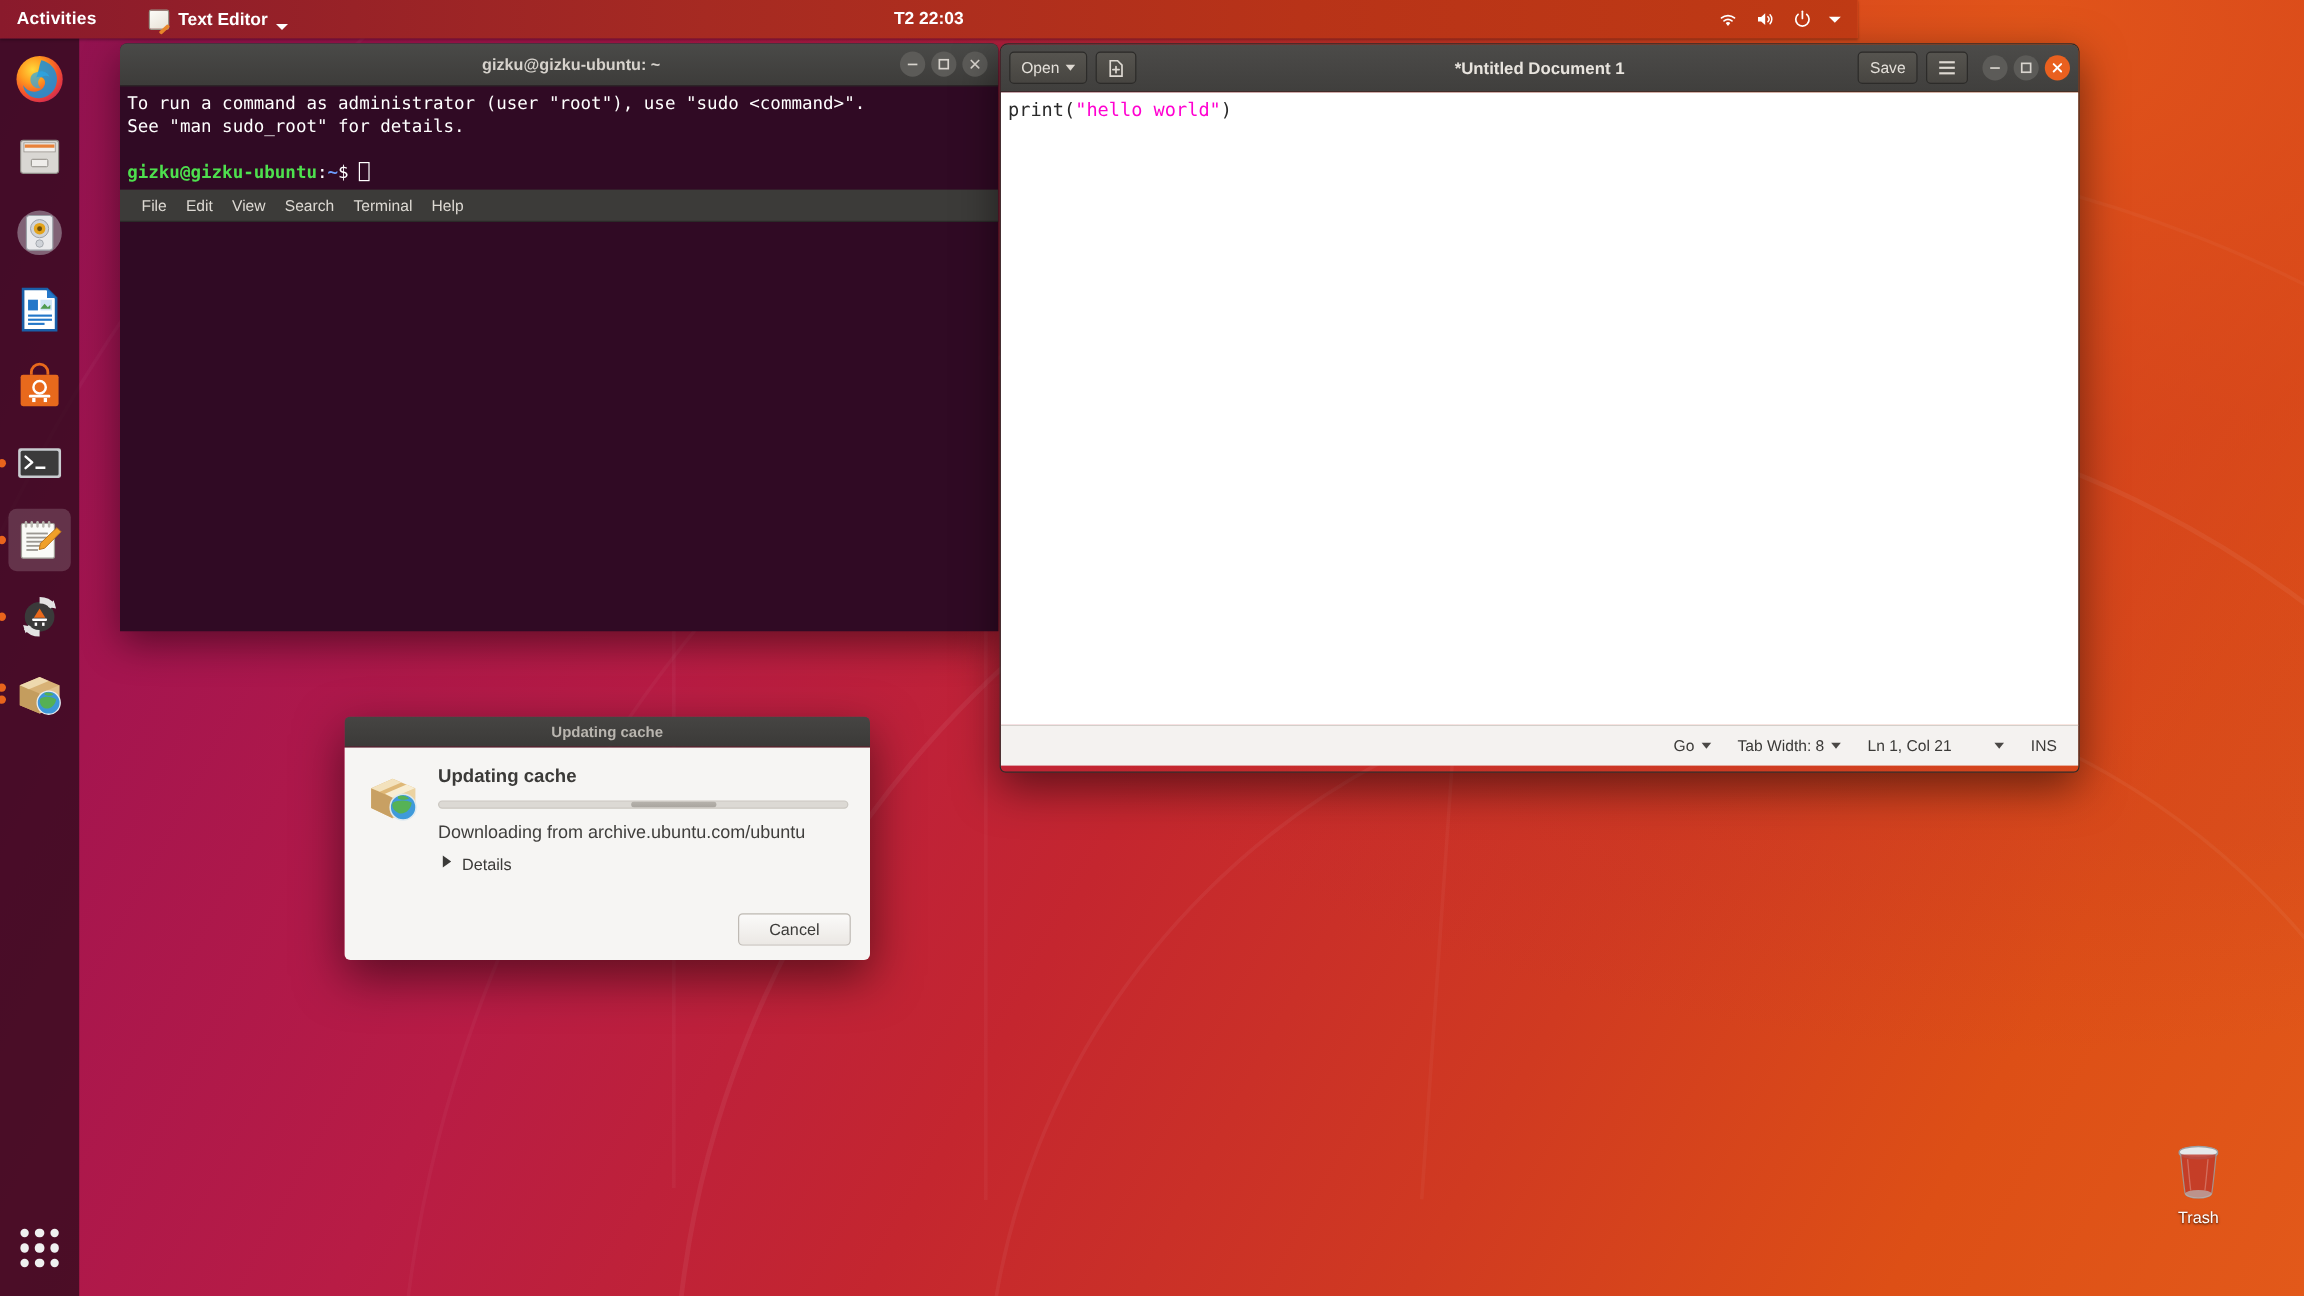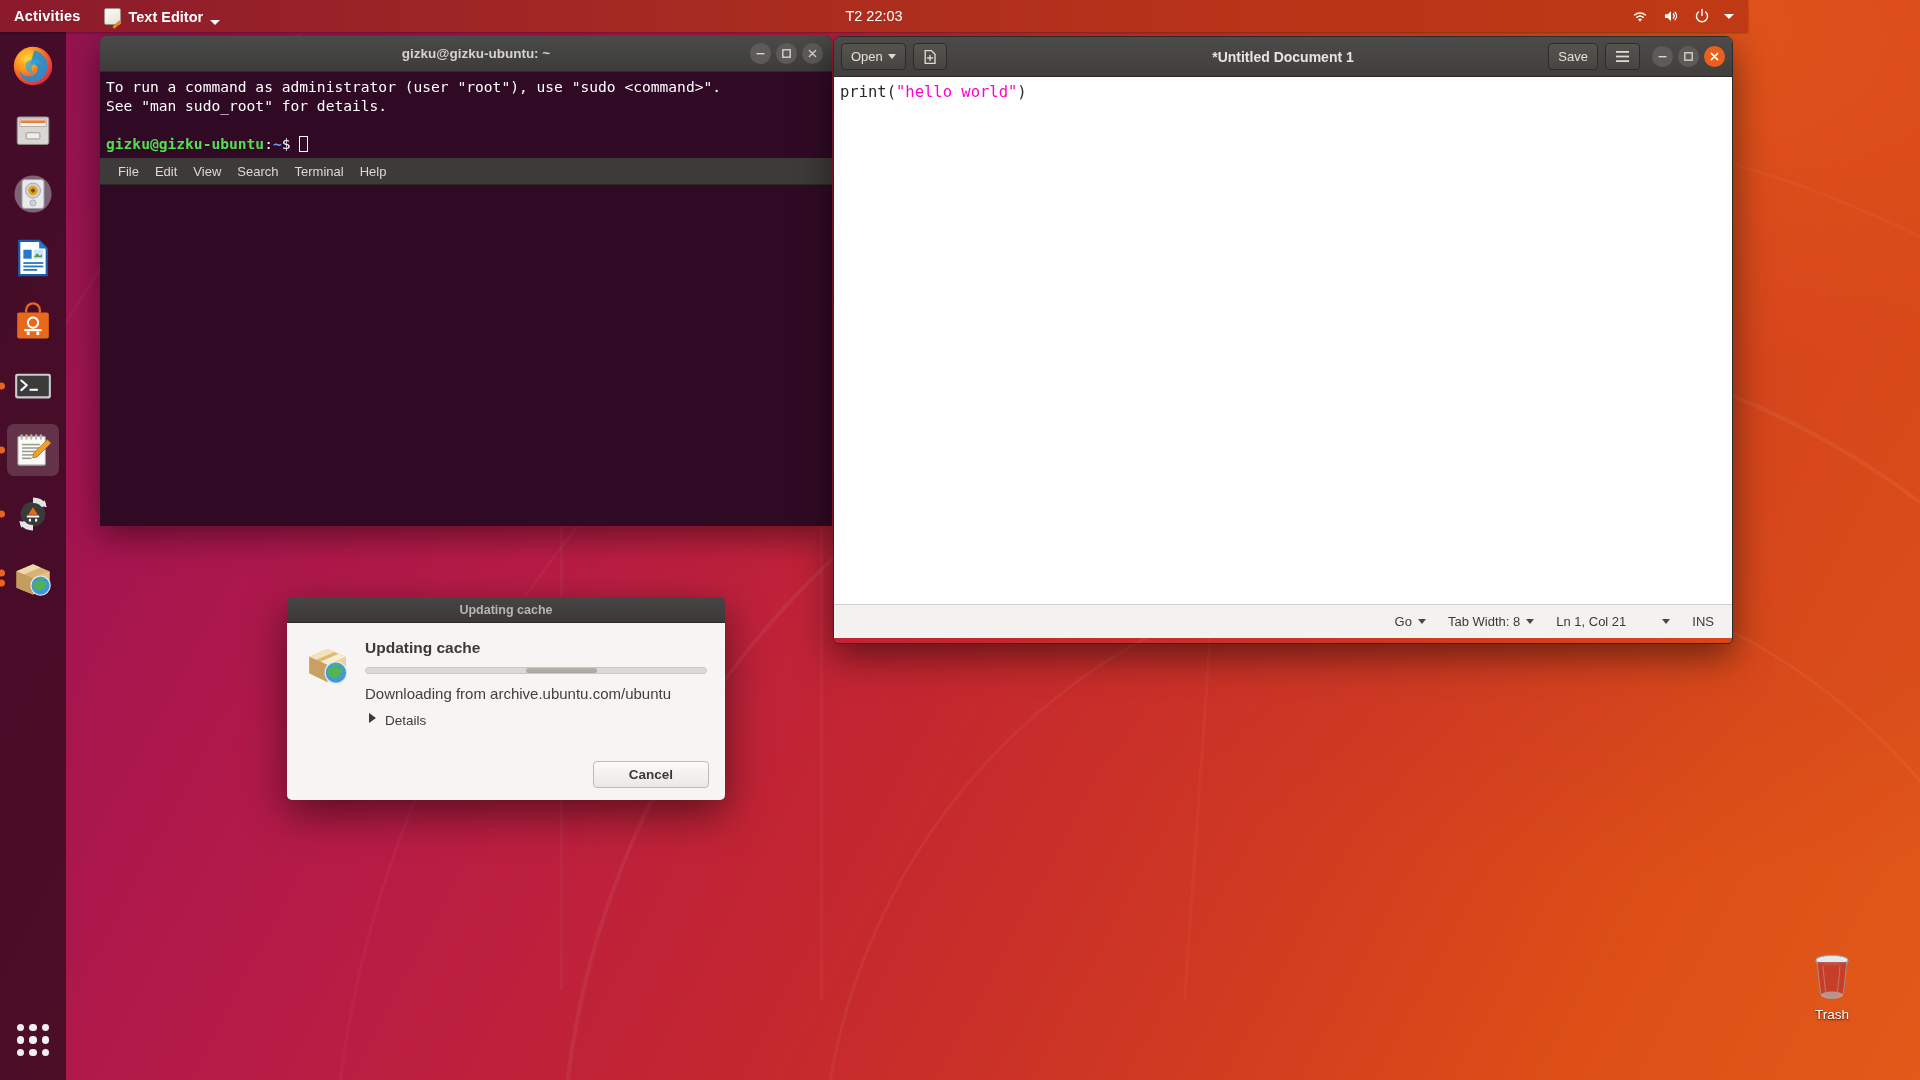--- a/index.html
+++ b/index.html
@@ -32,47 +32,48 @@
   .vline {
     position: absolute;
     width: 3px;
     background: rgba(255,255,255,0.04);
     pointer-events: none;
   }
 
   
   #topbar {
     position: absolute; top: 0; left: 0;
-    width: 1748px; height: 32px;
+    width: 1548px; height: 32px;
     background: linear-gradient(90deg, #8a1a2c 0%, #a62a22 38%, #b83318 70%, #bf3a14 100%);
     display: flex; align-items: center;
     color: #fff;
     font-size: 14.5px;
     z-index: 100;
     box-shadow: 0 1px 2px rgba(0,0,0,0.3);
+    gap: 20px;
   }
   #activities { padding: 0 14px 0 14px; font-weight: bold; letter-spacing: .2px; cursor: pointer; }
   #appmenu { display: flex; align-items: flex-end; gap: 7px; padding: 0 10px; cursor: pointer; font-weight: bold; }
   .appmenu-icon {
     width: 17px; height: 17px;
     background: linear-gradient(150deg,#fbfbf7 0%, #e7e2d6 100%);
     border: 1px solid #9a9488;
     border-radius: 2px;
     position: relative;
   }
   .appmenu-icon::after {
     content:""; position:absolute; right:-2px; bottom:-2px;
     width:10px; height:3px; background:#e8862a; transform: rotate(-42deg);
     border-radius:1px;
   }
   .caret-down { width:0;height:0;border-left:5px solid transparent;border-right:5px solid transparent;border-top:5px solid #fff; }
   #clock {
     position: absolute; left: 0; right: 0; margin: 0 auto;
     width: 150px; text-align: center;
-    font-weight: normal; font-size: 14.5px; cursor: pointer;
+    font-weight: bold; font-size: 14.5px; cursor: pointer;
   }
   #tray { margin-left: auto; display: flex; align-items: center; gap: 13px; padding-right: 14px; }
   .tray-ico { width: 18px; height: 18px; display:block; }
 
   
   #dock {
     position: absolute; left: 0; top: 32px;
     width: 66px; height: 1048px;
     background: rgba(38,10,25,0.72);
     display: flex; flex-direction: column; align-items: center;
@@ -242,23 +243,22 @@
   }
   #dlg-status { font-size:15px; color:#403f3d; margin-top:11px; }
   #dlg-details { margin-top:11px; display:flex; align-items:flex-start; gap:9px; cursor:pointer; padding-left: 4px; }
   .tri-right { width:0;height:0;border-top:5px solid transparent;border-bottom:5px solid transparent;border-left:7px solid #3b3a38; }
   #dlg-details-label { font-size:13.5px; color:#3b3a38; }
   #dlg-cancel {
     position:absolute; right:16px; bottom:12px;
     background: linear-gradient(180deg,#fbfaf9 0%,#ebe8e4 100%);
     border:1px solid #bfbab4; border-radius:4px;
     font-size:13.5px; color:#3b3a38;
-    padding: 5px 35px; cursor:pointer;
+    padding: 5px 25px; cursor:pointer;
     font-family: "Liberation Sans", sans-serif;
-    font-weight: bold;
   }
 
   
   #trash {
     position: absolute; right: 38px; bottom: 58px;
     width: 100px; text-align:center; cursor:pointer; z-index: 20;
   }
   #trash-label {
     color:#fff; font-size:13.5px; margin-top:3px;
     text-shadow: 0 1px 2px rgba(0,0,0,0.8);

